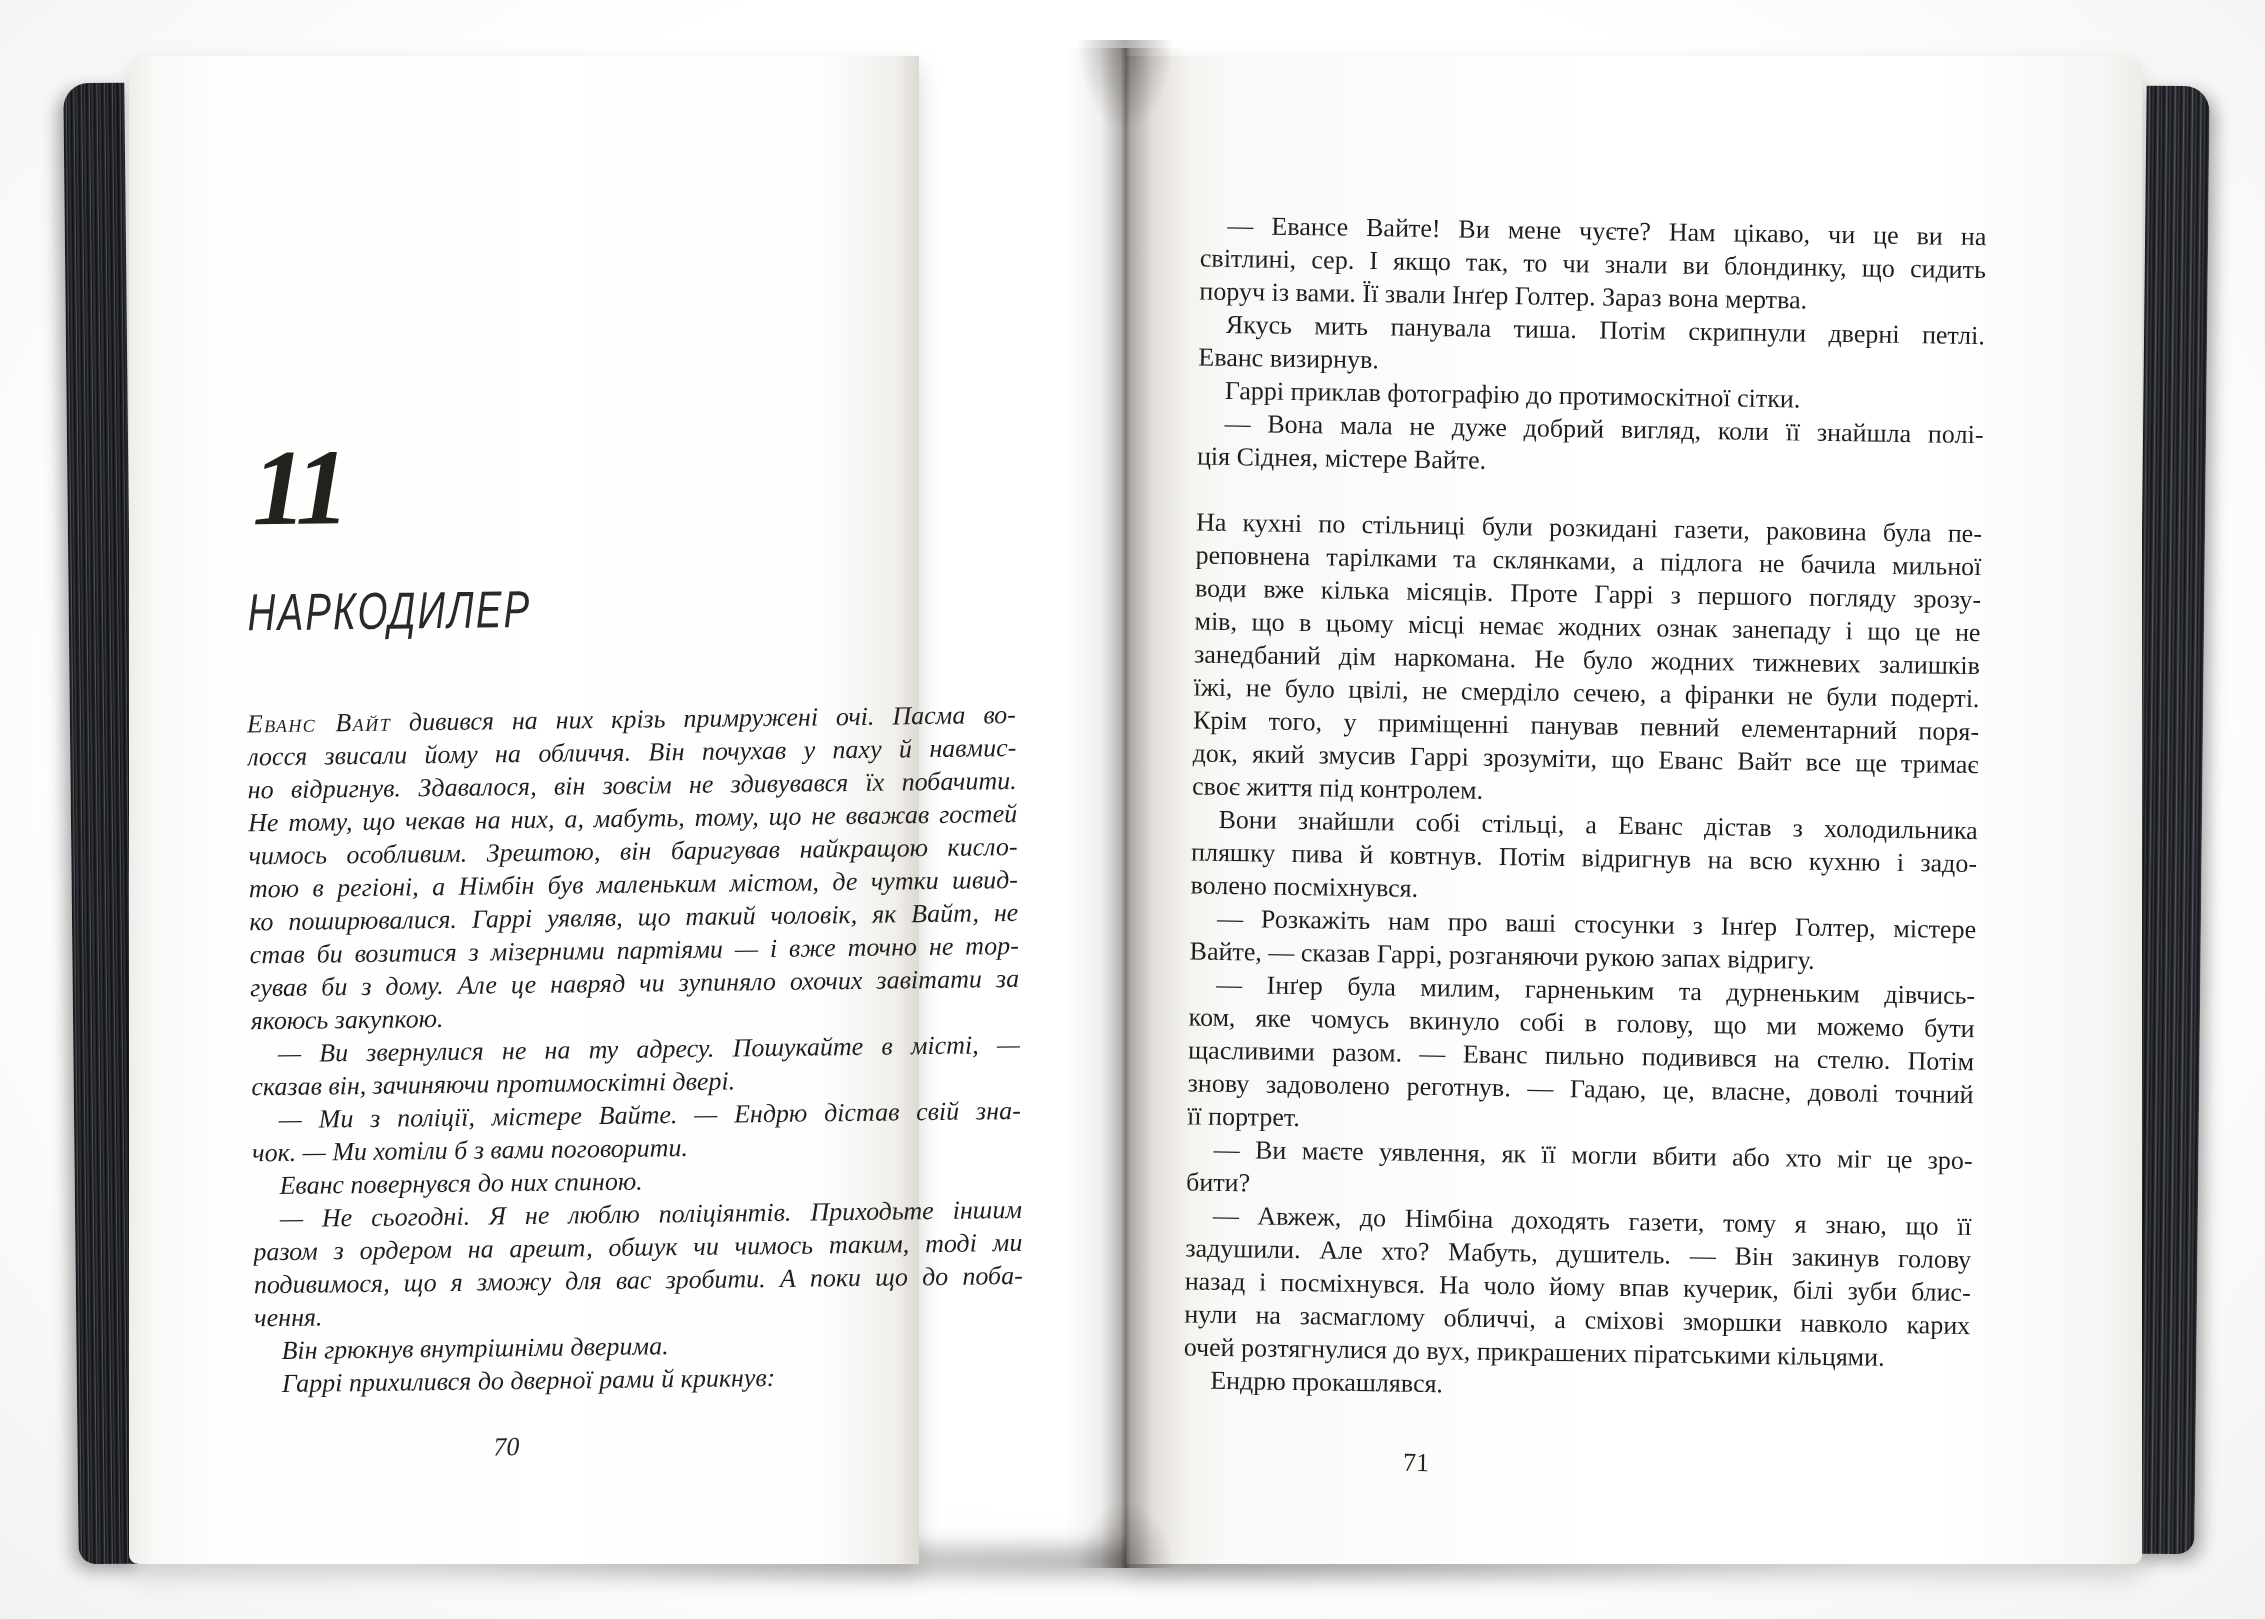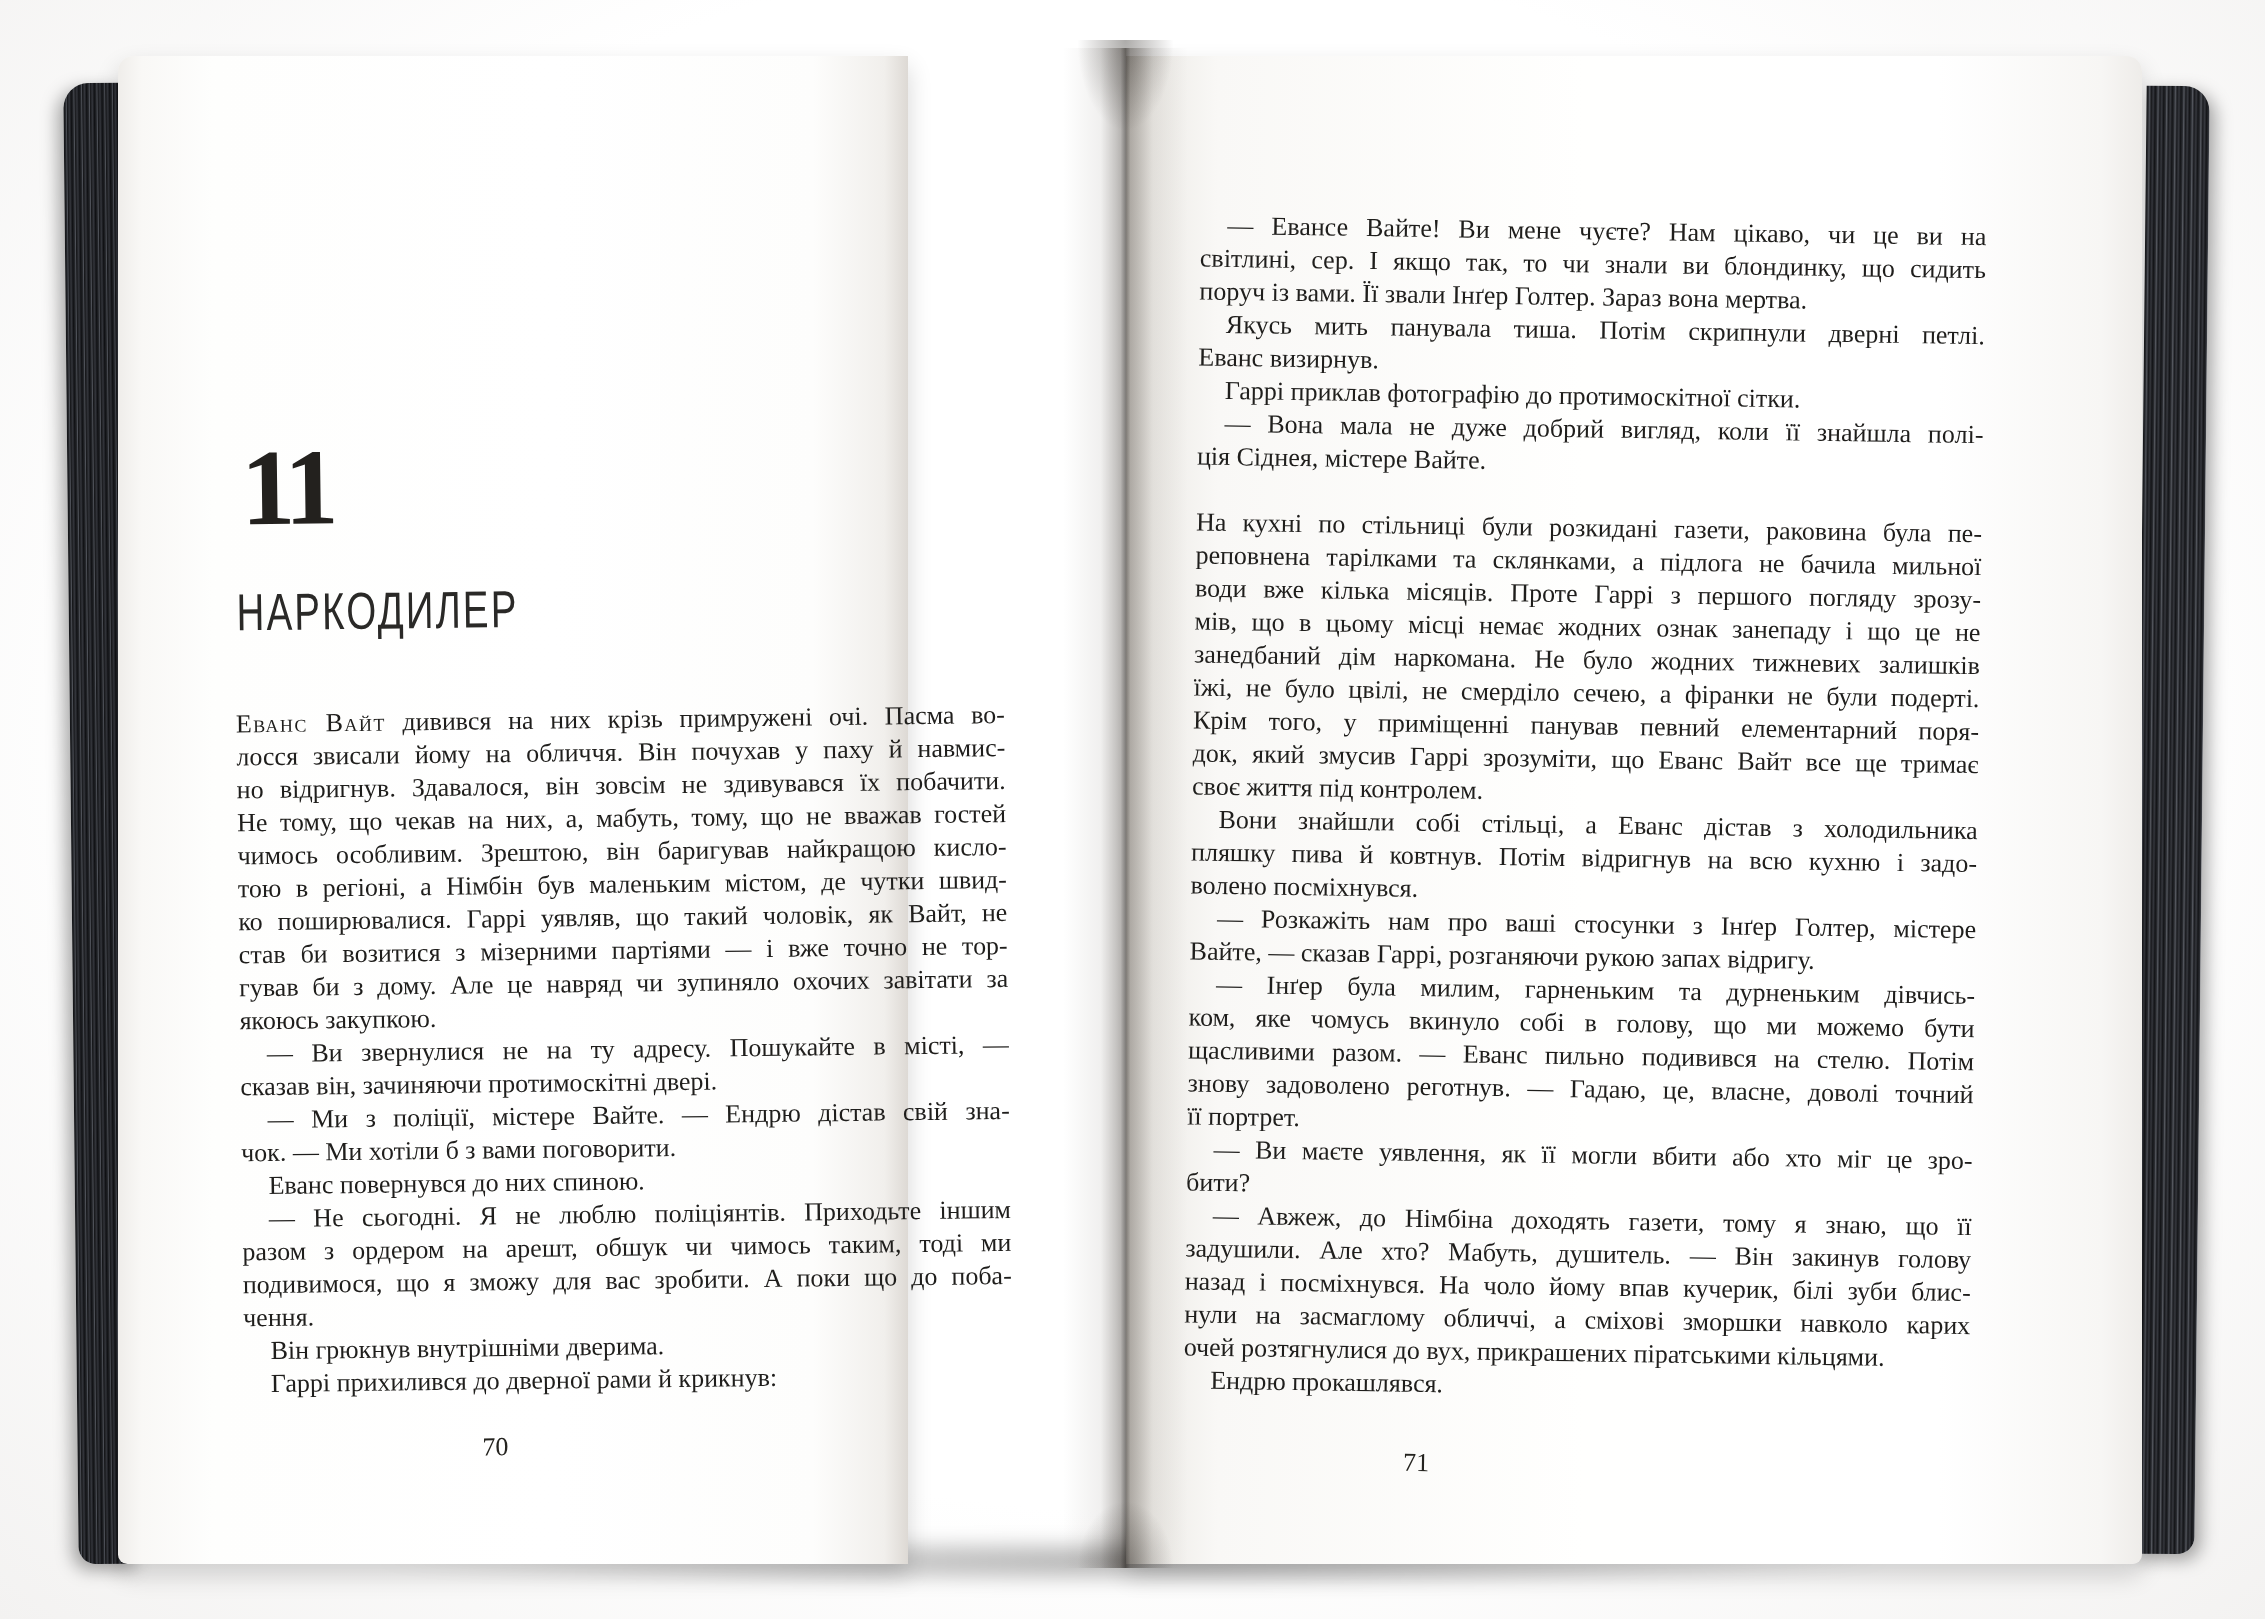--- a/index.html
+++ b/index.html
@@ -31,25 +31,26 @@
     left:2139px;top:86px;width:63px;height:1468px;
     transform:rotate(0.6deg);
     border-radius:0 25px 17.3px 0;
     background:repeating-linear-gradient(90deg,
       #141518 0px,#2c2e33 1.9px,#54575e 2.9px,#1a1b1f 4.8px,#36383e 6.7px,#141518 8.6px);
     box-shadow:5.8px 5.8px 17.3px rgba(0,0,0,0.35);
   }
   
   .page{position:absolute;top:56px;height:1508px;}
   .page-left{
-    left:118px;width:790px;
+    left:129px;width:790px;
     border-radius:15.4px 0 0 9.6px;
     background:linear-gradient(to right,
       #efedea 0%,#f9f8f6 3%,#fefefd 12%,#ffffff 55%,#fdfdfc 88%,#f1efec 97%,#ddd9d4 100%);
     box-shadow:0 11.5px 25px rgba(0,0,0,0.16);
+    font-style:italic;
   }
   .page-right{
     left:1126px;width:1016px;
     border-radius:0 15.4px 9.6px 0;
     background:linear-gradient(to right,
       #dbd8d3 0%,#edebe7 2.5%,#f9f8f6 9%,#fffffe 45%,#ffffff 80%,#f7f6f4 96%,#eeece9 100%);
     box-shadow:0 11.5px 25px rgba(0,0,0,0.16);
   }
   
   .spine{

